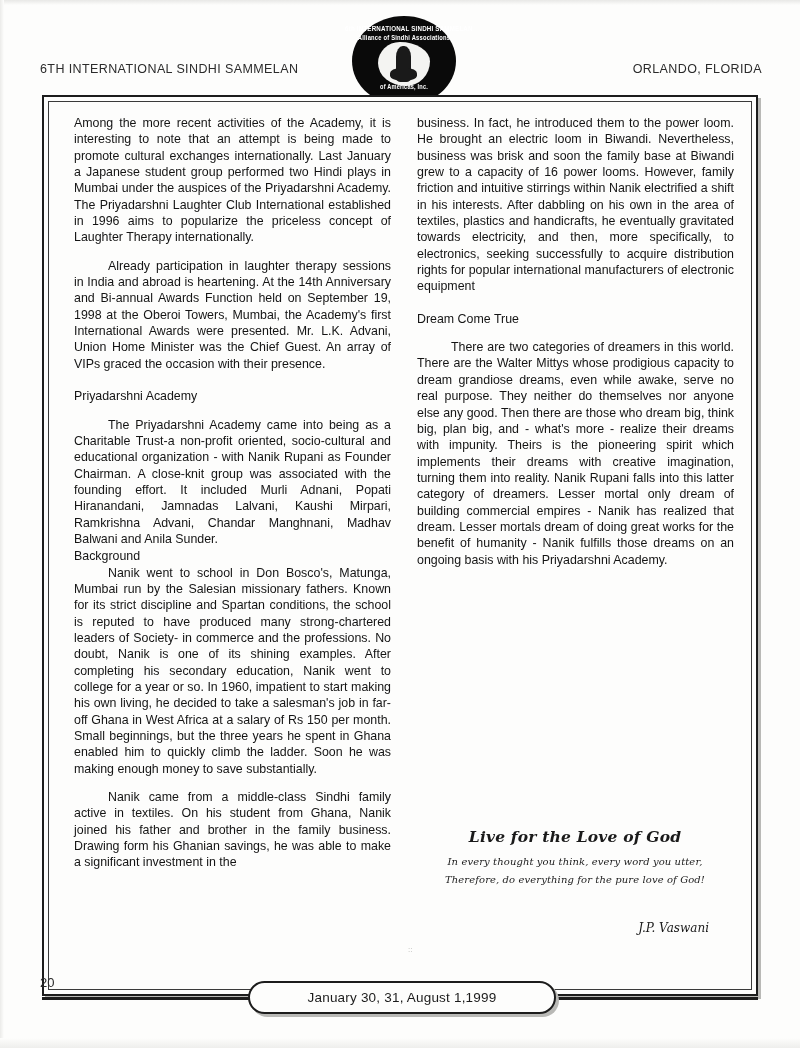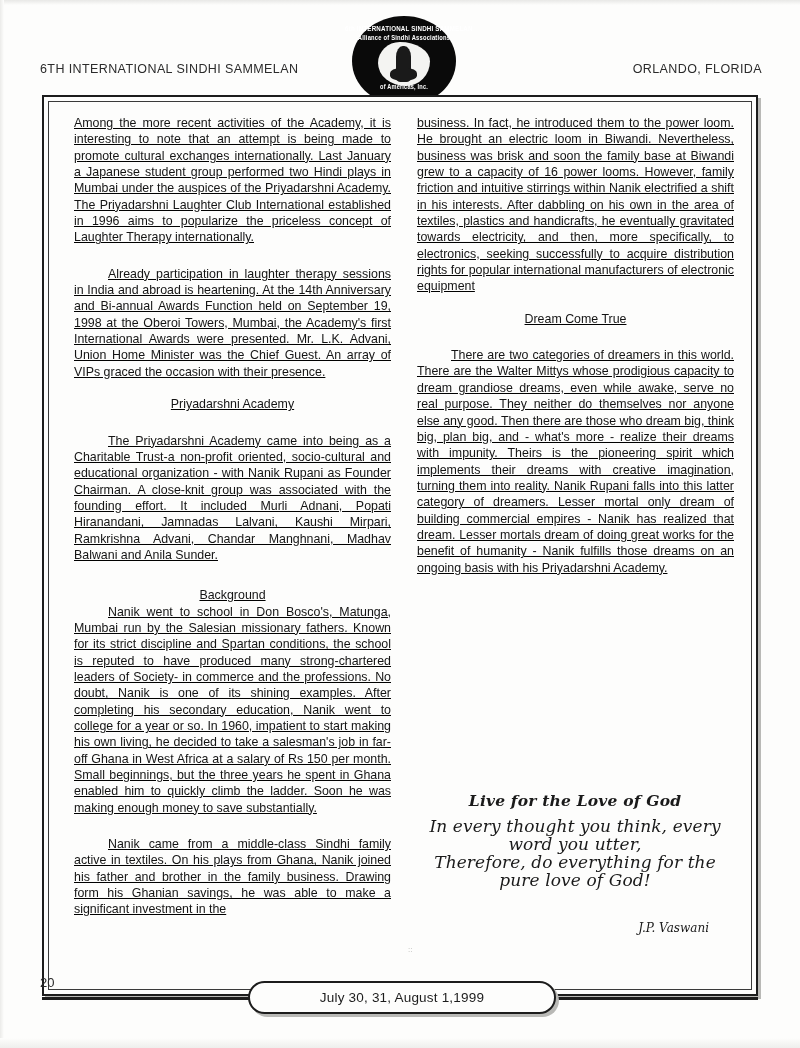--- a/index.html
+++ b/index.html
@@ -121,62 +121,61 @@
 
   
   #cols {
     position: absolute;
     left: 30px;
     top: 18px;
     width: 660px;
     height: 860px;
     display: flex;
     gap: 26px;
-    text-decoration: underline;
   }
   .col {
     width: 317px;
     position: relative;
   }
   p.body, .heading {
     margin: 0;
     font-size: 12.4px;
     line-height: 16.35px;
     color: #141414;
     text-align: justify;
     text-justify: inter-word;
     font-family: "Liberation Sans", sans-serif;
   }
   p.body.indent { text-indent: 34px; }
-  p.body.gap    { margin-top: 20px; }
+  p.body.gap    { margin-top: 12px; }
   .heading {
-    text-align: center;
+    text-align: left;
     margin-top: 16px;
   }
-  .heading.tight { margin-top: 24px; margin-bottom: 0; }
+  .heading.tight { margin-top: 1px; margin-bottom: 0; }
 
   
   #quote {
     position: absolute;
     left: 8px;
     bottom: 40px;
     width: 300px;
     text-align: center;
     font-family: "DejaVu Serif", serif;
     color: #1a1a1a;
   }
   #quote .q-title {
     font-size: 15.5px;
     font-weight: bold;
     font-style: italic;
     letter-spacing: .2px;
     margin-bottom: 7px;
   }
   #quote .q-line {
-    font-size: 17px;
+    font-size: 10px;
     font-style: italic;
     line-height: 18px;
     letter-spacing: .1px;
   }
   #quote .q-attrib {
     margin-top: 32px;
     text-align: right;
     padding-right: 16px;
     font-size: 12px;
     font-style: italic;
@@ -263,21 +262,21 @@
 
     <div id="cols">
 
       <div class="col">
         <p class="body">Among the more recent activities of the Academy, it is interesting to note that an attempt is being made to promote cultural exchanges internationally.  Last January a Japanese student group performed two Hindi plays in Mumbai under the auspices of the Priyadarshni Academy.  The Priyadarshni Laughter Club International established in 1996 aims to popularize the priceless concept of Laughter Therapy internationally.</p>
         <p class="body indent gap">Already participation in laughter therapy sessions in India and abroad is heartening. At the 14th Anniversary and Bi-annual Awards Function held on September 19, 1998 at the Oberoi Towers, Mumbai, the Academy's first International Awards were presented.  Mr. L.K. Advani, Union Home Minister was the Chief Guest.  An array of VIPs graced the occasion with their presence.</p>
         <p class="heading">Priyadarshni Academy</p>
         <p class="body indent gap">The Priyadarshni Academy came into being as a Charitable Trust-a non-profit oriented, socio-cultural and educational organization - with Nanik Rupani as Founder Chairman.  A close-knit group was associated with the founding effort.  It included Murli Adnani, Popati Hiranandani, Jamnadas Lalvani, Kaushi Mirpari, Ramkrishna Advani, Chandar Manghnani, Madhav Balwani and Anila Sunder.</p>
         <p class="heading tight">Background</p>
         <p class="body indent">Nanik went to school in Don Bosco's, Matunga, Mumbai run by the Salesian missionary fathers.  Known for its strict discipline and Spartan conditions, the school is reputed to have produced many strong-chartered leaders of Society- in commerce and the professions.  No doubt, Nanik is one of its shining examples. After completing his secondary education, Nanik went to college for a year or so.  In 1960, impatient to start making his own living, he decided to take a salesman's job in far-off Ghana in West Africa at a salary of Rs 150 per month.  Small beginnings, but the three years he spent in Ghana enabled him to quickly climb the ladder.  Soon he was making enough money to save substantially.</p>
-        <p class="body indent gap">Nanik came from a middle-class Sindhi family active in textiles.  On his plays from Ghana, Nanik joined his father and brother in the family business.  Drawing form his Ghanian savings, he was able to make a significant investment in the</p>
+        <p class="body indent gap">Nanik came from a middle-class Sindhi family active in textiles.  On his student from Ghana, Nanik joined his father and brother in the family business.  Drawing form his Ghanian savings, he was able to make a significant investment in the</p>
       </div>
 
       <div class="col">
         <p class="body">business.  In fact, he introduced them to the power loom.  He brought an electric loom in Biwandi.  Nevertheless, business was brisk and soon the family base at Biwandi grew to a capacity of 16 power looms. However, family friction and intuitive stirrings within Nanik electrified a shift in his interests.  After dabbling on his own in the area of textiles, plastics and handicrafts, he eventually gravitated towards electricity, and then, more specifically, to electronics, seeking successfully to acquire distribution rights for popular international manufacturers of electronic equipment</p>
         <p class="heading">Dream Come True</p>
         <p class="body indent gap">There are two categories of dreamers in this world.  There are the Walter Mittys whose prodigious capacity to dream grandiose dreams, even while awake, serve no real purpose.  They neither do themselves nor anyone else any good.  Then there are those who dream big, think big, plan big, and - what's more - realize their dreams with impunity.  Theirs is the pioneering spirit which implements their dreams with creative imagination, turning them into reality.  Nanik Rupani falls into this latter category of dreamers.  Lesser mortal only dream of building commercial empires - Nanik has realized that dream.  Lesser mortals dream of doing great works for the benefit of humanity - Nanik fulfills those dreams on an ongoing basis with his Priyadarshni Academy.</p>
 
         <div id="quote">
           <div class="q-title">Live for the Love of God</div>
           <div class="q-line">In every thought you think, every word you utter,</div>
@@ -287,17 +286,17 @@
       </div>
 
     </div>
   </div>
 
   <div class="speck">::</div>
 
   <div id="footer-rule-left"></div>
   <div id="footer-rule-right"></div>
   <div id="footer-pill">
-    <span>July 30, 31, August 1,1999</span>
+    <span>January 30, 31, August 1,1999</span>
   </div>
   <div id="page-number">20</div>
 
 </div>
 
 </body></html>

